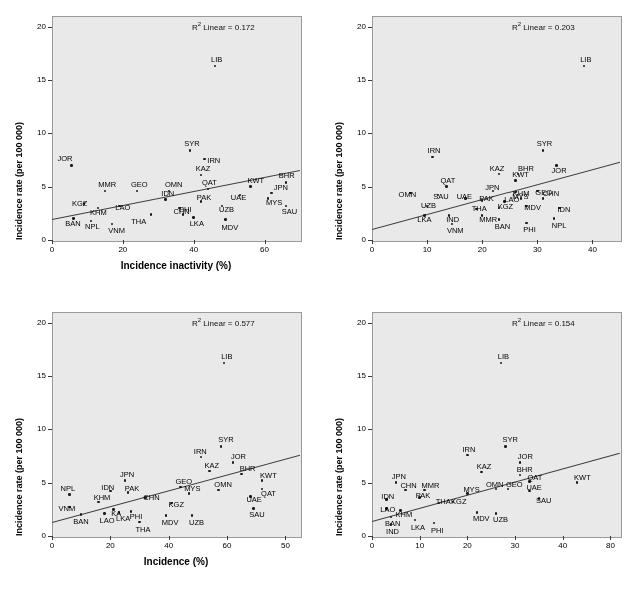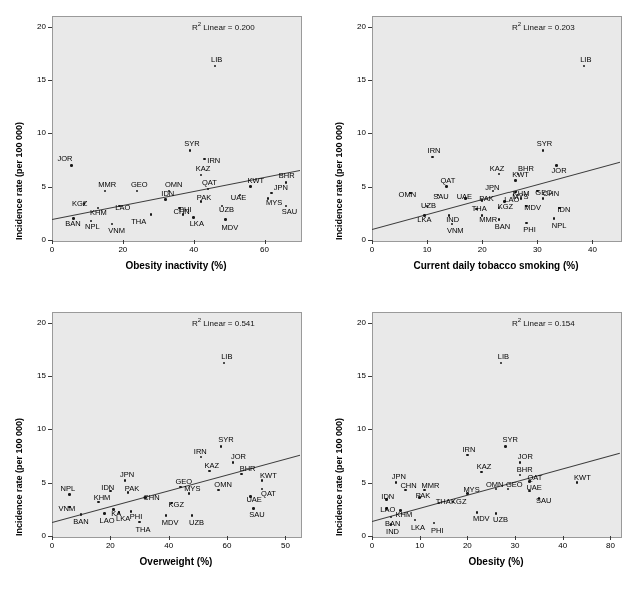--- a/index.html
+++ b/index.html
@@ -17,21 +17,21 @@
   .pt{position:absolute;width:2.5px;height:2.5px;background:#1a1a1a;border-radius:50%;}
   .lbl{position:absolute;font-size:7.5px;color:#000;white-space:nowrap;line-height:8px;}
   .fitline{position:absolute;height:0;border-top:1px solid #3c3c3c;transform-origin:left center;}
 </style>
 </head>
 <body>
 
 <div id="grid">
   <div class="panel" id="p0">
       <div class="plotbox" style="left: 52px; top: 16px; width: 248px; height: 224px;"></div>
-      <div class="r2" style="left: 192px; top: 21px;"><span>R</span><sup>2</sup><span> Linear = 0.200</span></div>
+      <div class="r2" style="left: 192px; top: 21px;"><span>R</span><sup>2</sup><span> Linear = 0.172</span></div>
       <div class="ytick" style="left: 26px; top: 235px;">0</div>
       <div class="tickmark" style="left: 48px; top: 240px; width: 4px; height: 1px;"></div>
       <div class="ytick" style="left: 26px; top: 181.667px;">5</div>
       <div class="tickmark" style="left: 48px; top: 186.667px; width: 4px; height: 1px;"></div>
       <div class="ytick" style="left: 26px; top: 128.333px;">10</div>
       <div class="tickmark" style="left: 48px; top: 133.333px; width: 4px; height: 1px;"></div>
       <div class="ytick" style="left: 26px; top: 75px;">15</div>
       <div class="tickmark" style="left: 48px; top: 80px; width: 4px; height: 1px;"></div>
       <div class="ytick" style="left: 26px; top: 21.6667px;">20</div>
       <div class="tickmark" style="left: 48px; top: 26.6667px; width: 4px; height: 1px;"></div>
@@ -98,21 +98,21 @@
         <div class="pt" style="left: 58.9786px; top: 206.75px;"></div>
         <div class="lbl" style="left: 56.2286px; top: 211px;">VNM</div>
         <div class="pt" style="left: 140.464px; top: 200.35px;"></div>
         <div class="lbl" style="left: 137.714px; top: 203.6px;">LKA</div>
         <div class="pt" style="left: 172.35px; top: 202.483px;"></div>
         <div class="lbl" style="left: 169.6px; top: 207.733px;">MDV</div>
         <div class="pt" style="left: 97.95px; top: 197.15px;"></div>
         <div class="lbl" style="left: 79.2px; top: 202.4px;">THA</div>
       </div>
       <div class="ylabel" style="left: 14px; top: 240px;">Incidence rate (per 100 000)</div>
-      <div class="xlabel" style="left: 52px; width: 248px; top: 260px;">Obesity inactivity (%)</div>
+      <div class="xlabel" style="left: 52px; width: 248px; top: 260px;">Incidence inactivity (%)</div>
     </div>
   <div class="panel" id="p1">
       <div class="plotbox" style="left: 52px; top: 16px; width: 248px; height: 224px;"></div>
       <div class="r2" style="left: 192px; top: 21px;"><span>R</span><sup>2</sup><span> Linear = 0.203</span></div>
       <div class="ytick" style="left: 26px; top: 235px;">0</div>
       <div class="tickmark" style="left: 48px; top: 240px; width: 4px; height: 1px;"></div>
       <div class="ytick" style="left: 26px; top: 181.667px;">5</div>
       <div class="tickmark" style="left: 48px; top: 186.667px; width: 4px; height: 1px;"></div>
       <div class="ytick" style="left: 26px; top: 128.333px;">10</div>
       <div class="tickmark" style="left: 48px; top: 133.333px; width: 4px; height: 1px;"></div>
@@ -187,25 +187,24 @@
         <div class="pt" style="left: 125.506px; top: 202.483px;"></div>
         <div class="lbl" style="left: 122.756px; top: 206.733px;">BAN</div>
         <div class="pt" style="left: 78.6611px; top: 206.75px;"></div>
         <div class="lbl" style="left: 74.9111px; top: 211px;">VNM</div>
         <div class="pt" style="left: 153.061px; top: 205.683px;"></div>
         <div class="lbl" style="left: 151.311px; top: 209.933px;">PHI</div>
         <div class="pt" style="left: 180.617px; top: 201.417px;"></div>
         <div class="lbl" style="left: 179.867px; top: 205.667px;">NPL</div>
       </div>
       <div class="ylabel" style="left: 14px; top: 240px;">Incidence rate (per 100 000)</div>
-      <div class="xlabel" style="left: 52px; width: 248px; top: 260px;">Current daily tobacco smoking (%)</div>
     </div>
   <div class="panel" id="p2">
       <div class="plotbox" style="left: 52px; top: 16px; width: 248px; height: 224px;"></div>
-      <div class="r2" style="left: 192px; top: 21px;"><span>R</span><sup>2</sup><span> Linear = 0.541</span></div>
+      <div class="r2" style="left: 192px; top: 21px;"><span>R</span><sup>2</sup><span> Linear = 0.577</span></div>
       <div class="ytick" style="left: 26px; top: 235px;">0</div>
       <div class="tickmark" style="left: 48px; top: 240px; width: 4px; height: 1px;"></div>
       <div class="ytick" style="left: 26px; top: 181.667px;">5</div>
       <div class="tickmark" style="left: 48px; top: 186.667px; width: 4px; height: 1px;"></div>
       <div class="ytick" style="left: 26px; top: 128.333px;">10</div>
       <div class="tickmark" style="left: 48px; top: 133.333px; width: 4px; height: 1px;"></div>
       <div class="ytick" style="left: 26px; top: 75px;">15</div>
       <div class="tickmark" style="left: 48px; top: 80px; width: 4px; height: 1px;"></div>
       <div class="ytick" style="left: 26px; top: 21.6667px;">20</div>
       <div class="tickmark" style="left: 48px; top: 26.6667px; width: 4px; height: 1px;"></div>
@@ -274,21 +273,21 @@
         <div class="pt" style="left: 60.0206px; top: 196.083px;"></div>
         <div class="lbl" style="left: 59.2706px; top: 198.333px;">KA</div>
         <div class="pt" style="left: 86.2794px; top: 208.883px;"></div>
         <div class="lbl" style="left: 83.5294px; top: 214.133px;">THA</div>
         <div class="pt" style="left: 112.538px; top: 202.483px;"></div>
         <div class="lbl" style="left: 109.788px; top: 206.733px;">MDV</div>
         <div class="pt" style="left: 138.797px; top: 202.483px;"></div>
         <div class="lbl" style="left: 137.047px; top: 206.733px;">UZB</div>
       </div>
       <div class="ylabel" style="left: 14px; top: 240px;">Incidence rate (per 100 000)</div>
-      <div class="xlabel" style="left: 52px; width: 248px; top: 260px;">Overweight (%)</div>
+      <div class="xlabel" style="left: 52px; width: 248px; top: 260px;">Incidence (%)</div>
     </div>
   <div class="panel" id="p3">
       <div class="plotbox" style="left: 52px; top: 16px; width: 248px; height: 224px;"></div>
       <div class="r2" style="left: 192px; top: 21px;"><span>R</span><sup>2</sup><span> Linear = 0.154</span></div>
       <div class="ytick" style="left: 26px; top: 235px;">0</div>
       <div class="tickmark" style="left: 48px; top: 240px; width: 4px; height: 1px;"></div>
       <div class="ytick" style="left: 26px; top: 181.667px;">5</div>
       <div class="tickmark" style="left: 48px; top: 186.667px; width: 4px; height: 1px;"></div>
       <div class="ytick" style="left: 26px; top: 128.333px;">10</div>
       <div class="tickmark" style="left: 48px; top: 133.333px; width: 4px; height: 1px;"></div>
@@ -361,15 +360,14 @@
         <div class="pt" style="left: 17.8269px; top: 203.55px;"></div>
         <div class="lbl" style="left: 13.0769px; top: 207.8px;">BAN</div>
         <div class="pt" style="left: 41.6731px; top: 206.75px;"></div>
         <div class="lbl" style="left: 38.9231px; top: 212px;">LKA</div>
         <div class="pt" style="left: 17.8269px; top: 211.017px;"></div>
         <div class="lbl" style="left: 14.0769px; top: 216.267px;">IND</div>
         <div class="pt" style="left: 60.75px; top: 209.95px;"></div>
         <div class="lbl" style="left: 59px; top: 215.2px;">PHI</div>
       </div>
       <div class="ylabel" style="left: 14px; top: 240px;">Incidence rate (per 100 000)</div>
-      <div class="xlabel" style="left: 52px; width: 248px; top: 260px;">Obesity (%)</div>
     </div>
 </div>
 
 </body></html>

